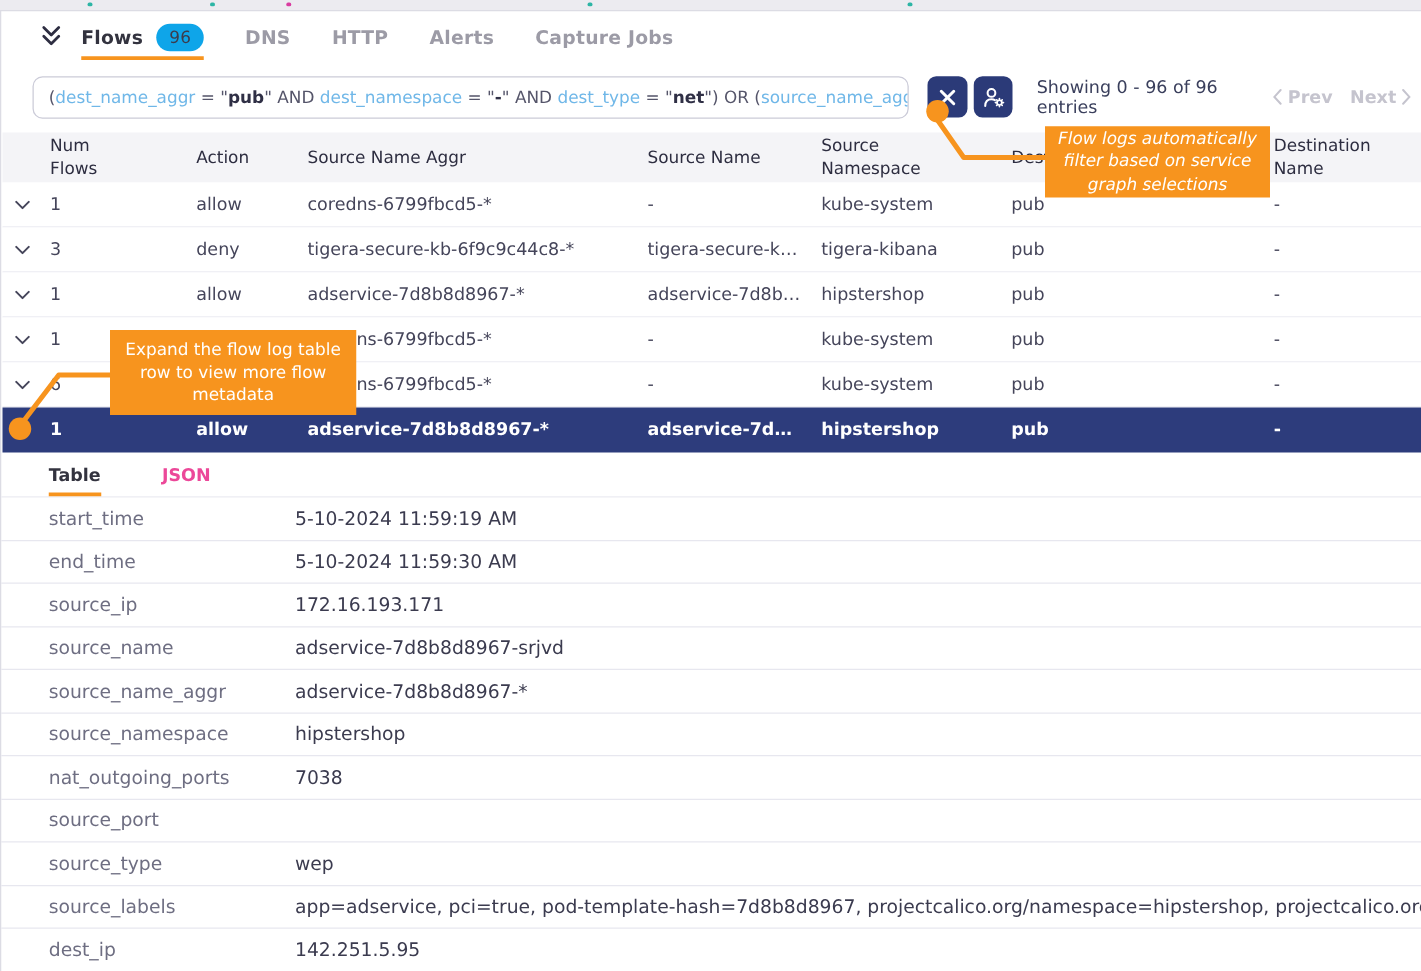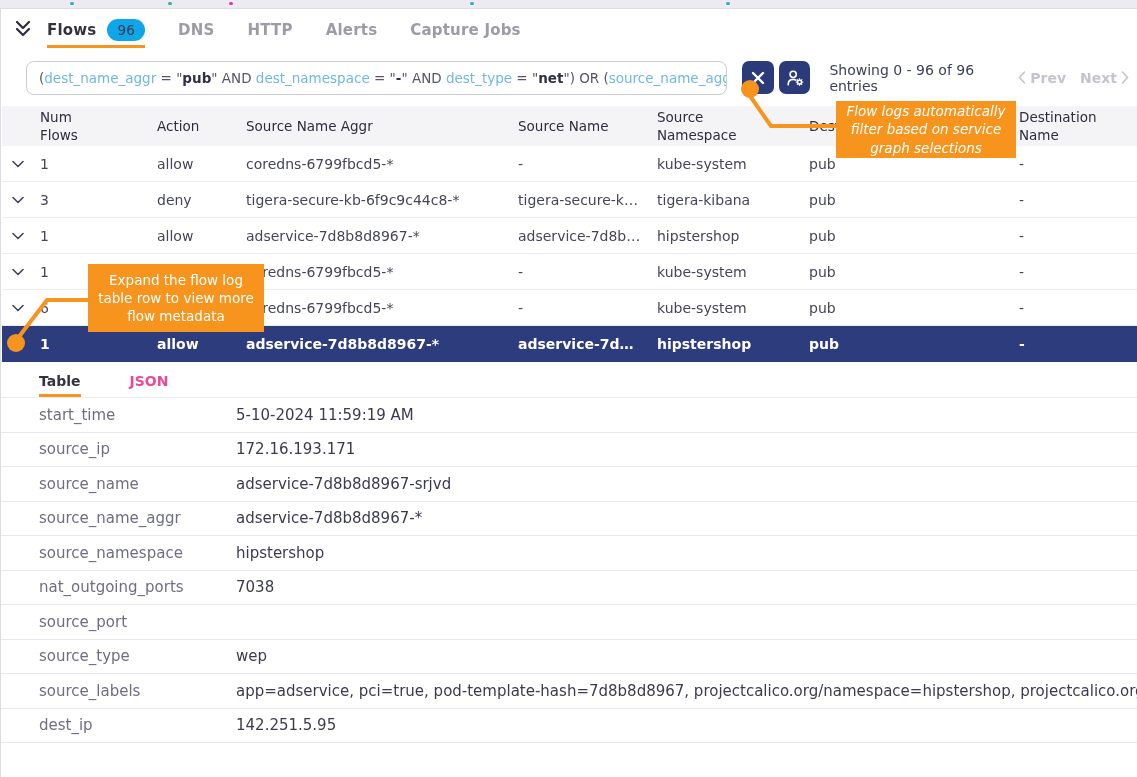--- a/index.html
+++ b/index.html
@@ -8,21 +8,21 @@
   .root { position:relative; width:1137px; height:777px; }
 
   
   .top-strip { position:absolute; left:0; top:0; width:1137px; height:8px; background:#ECEBF0; }
   .speck { position:absolute; width:4px; height:3px; border-radius:2px; top:2px; }
 
   .panel { position:absolute; left:0; top:8px; width:1137px; height:769px;
     border-top:1px solid #DCDCE4; border-left:1px solid #DCDCE4; background:#fff; }
 
   
-  .tabbar { display:flex; align-items:center; height:40px; padding-left:12px; }
+  .tabbar { display:flex; align-items:center; height:40px; padding-left:30px; }
   .collapse-ic { width:20px; height:20px; margin-right:14px; cursor:pointer; }
   .tab { display:flex; align-items:center; font-weight:bold; font-size:15px; color:#9C9BA6;
     margin-right:33px; padding:9px 0 7px 0; cursor:pointer; letter-spacing:.2px; }
   .tab.active { color:#33333F; border-bottom:3px solid #F7941E; padding-bottom:4px; }
   .badge { margin-left:11px; background:#0ea5e9; color:#3C3C4C; font-size:13.5px; font-weight:normal;
     border-radius:13px; padding:3px 10px; line-height:1.2; }
 
   
   .filterbar { display:flex; align-items:center; height:57px; padding-left:25px; }
   .filter-input { position:relative; width:732px; height:34px; border:1px solid #CBCBD8; border-radius:8px;
@@ -64,21 +64,21 @@
   .drow { display:grid; grid-template-columns:197px 1fr; align-items:center; height:34.5px;
     padding-left:38px; border-bottom:1px solid #E7E7EF; font-size:15px; }
   .dkey { color:#6E6E82; }
   .dval { color:#3B3B4F; white-space:nowrap; overflow:hidden; }
 
   
   .callout { position:absolute; background:#F7941E; color:#fff; font-size:13.5px; line-height:1.35;
     display:flex; align-items:center; justify-content:center; text-align:center; padding:6px 10px;
     z-index:40; pointer-events:none; }
   .co1 { left:836px; top:101px; width:180px; height:57px;font-style:italic; }
-  .co2 { left:88px; top:264px; width:176px; height:68px; }
+  .co2 { left:88px; top:264px; width:197px; height:68px; }
   .overlay { position:absolute; left:0; top:0; z-index:41; pointer-events:none; }
 </style>
 </head>
 <body>
 
 <div class="root">
 
   <div class="top-strip">
     <span class="speck" style="left:70px;background:#2DB5A5"></span>
     <span class="speck" style="left:168px;background:#2DB5A5"></span>
@@ -280,20 +280,24 @@
     <div>
       <div class="dtabs">
         <span class="dtab active">Table</span>
         <span class="dtab">JSON</span>
       </div>
       <div class="drow">
           <div class="dkey">start_time</div>
           <div class="dval">5-10-2024 11:59:19 AM</div>
         </div>
       <div class="drow">
+          <div class="dkey">end_time</div>
+          <div class="dval">5-10-2024 11:59:30 AM</div>
+        </div>
+      <div class="drow">
           <div class="dkey">source_ip</div>
           <div class="dval">172.16.193.171</div>
         </div>
       <div class="drow">
           <div class="dkey">source_name</div>
           <div class="dval">adservice-7d8b8d8967-srjvd</div>
         </div>
       <div class="drow">
           <div class="dkey">source_name_aggr</div>
           <div class="dval">adservice-7d8b8d8967-*</div>

